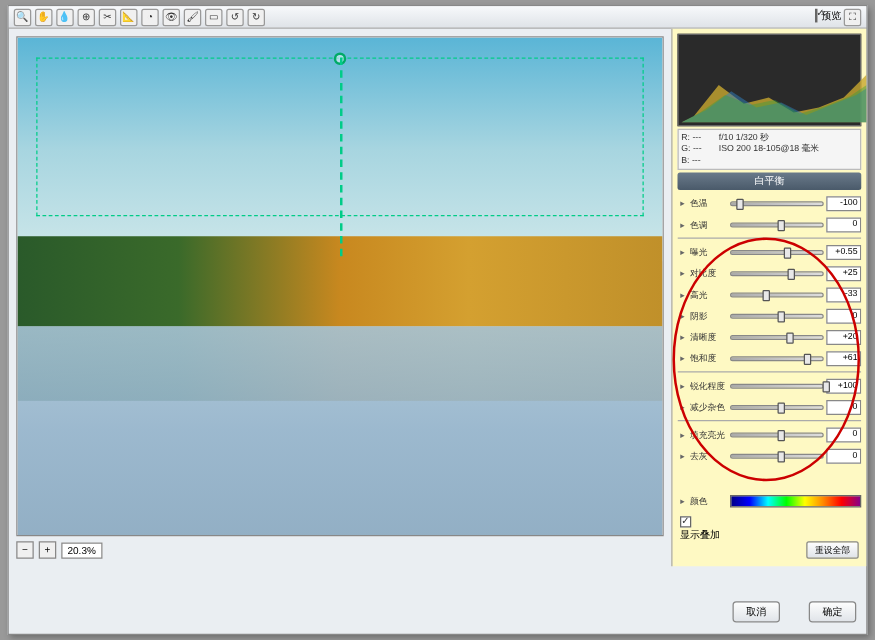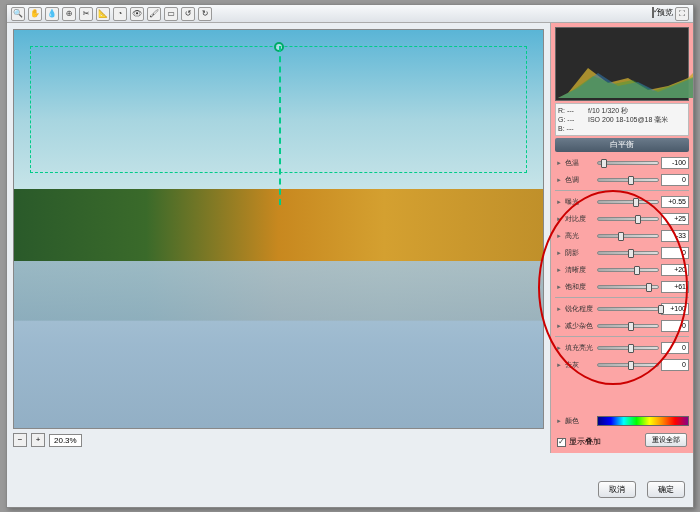--- a/index.html
+++ b/index.html
@@ -16,42 +16,42 @@
 .trees { position: absolute; top: 40%; left: 0; right: 0; height: 18%; background: linear-gradient(90deg,#2a5a2a 0%,#3a6a2a 25%,#c8881f 50%,#d4a030 70%,#c0902a 100%); }
 .water { position: absolute; top: 58%; left: 0; right: 0; bottom: 0; background: linear-gradient(#7aa5c0,#5a8aae,#4a7a9e); }
 .reflect { position: absolute; top: 58%; left: 0; right: 0; height: 15%; background: linear-gradient(90deg,#2a5a2a40 0%,#3a6a2a40 25%,#c8881f40 50%,#d4a03040 70%,#c0902a40 100%); transform: scaleY(-1); }
 .crop { position: absolute; top: 4%; left: 3%; right: 3%; height: 32%; border: 1px dashed #0c8; }
 .handle { position: absolute; width: 10px; height: 10px; border: 2px solid #0a6; border-radius: 50%; background: rgba(255,255,255,0.5); }
 .h1 { left: 50%; top: -5px; margin-left: -5px; }
 .straighten-line { position: absolute; left: 50%; top: 4%; height: 40%; border-left: 2px dashed #0c8; }
 .zoom-bar { height: 18px; display: flex; align-items: center; gap: 4px; padding-top: 4px; }
 .zoom-btn { width: 14px; height: 14px; border: 1px solid #888; background: #f0f0f0; font-size: 8px; text-align: center; line-height: 12px; }
 .zoom-val { font-size: 8px; border: 1px solid #888; background: #fff; padding: 1px 4px; }
-.side { width: 143px; background: #fca5a5; border-left: 1px solid #aaa; padding: 4px; display: flex; flex-direction: column; gap: 2px; overflow: hidden; }
+.side { width: 156px; background: #fef9c3; border-left: 1px solid #aaa; padding: 4px; display: flex; flex-direction: column; gap: 2px; overflow: hidden; }
 .histogram { height: 74px; background: #2a2a2a; border: 1px solid #666; position: relative; }
 .hist-shape { position: absolute; bottom: 2px; left: 2px; right: 2px; height: 50px; }
 .info { font-size: 7px; color: #333; line-height: 9px; padding: 2px; border: 1px solid #bbb; background: #f5f5f5; display: flex; }
 .info-left { width: 30px; }
 .panel-header { height: 14px; background: linear-gradient(#6a7a8a,#4a5a6a); color: #fff; font-size: 8px; text-align: center; line-height: 14px; border-radius: 2px; }
 .radio-row { font-size: 8px; text-align: center; padding: 2px; }
 .sliders { flex: 1; overflow: auto; }
 .slider-row { display: flex; align-items: center; height: 17px; gap: 2px; position: relative; }
 .slider-expand { width: 8px; font-size: 7px; color: #666; text-align: center; }
 .slider-label { width: 30px; font-size: 7px; color: #333; }
 .slider-track { flex: 1; height: 4px; background: linear-gradient(90deg,#aaa,#ddd); border: 1px solid #888; position: relative; border-radius: 2px; }
 .slider-thumb { position: absolute; top: -3px; width: 6px; height: 9px; background: #e8e8e8; border: 1px solid #555; border-radius: 1px; }
 .slider-val { width: 28px; font-size: 7px; border: 1px solid #888; background: #fff; text-align: right; padding: 0 2px; height: 12px; line-height: 10px; }
 .divider { height: 1px; background: #aaa; margin: 2px 0; }
 .color-strip { flex: 1; height: 10px; background: linear-gradient(90deg,#008,#00f,#0ff,#0f0,#ff0,#f80,#f00,#808); border: 1px solid #666; }
 .ellipse { position: absolute; left: 538px; top: 190px; width: 150px; height: 195px; border: 2px solid #c00; border-radius: 50%; pointer-events: none; z-index: 100; }
 .footer { position: absolute; bottom: 4px; left: 0; right: 0; height: 28px; display: flex; align-items: center; padding: 0 8px; gap: 6px; }
-.footer-right { margin-left: auto; display: flex; gap: 11px; }
+.footer-right { margin-left: auto; display: flex; gap: 23px; }
 .btn { font-size: 8px; padding: 2px 10px; border: 1px solid #888; background: linear-gradient(#fdfdfd,#e0e4e9); border-radius: 3px; cursor: pointer; }
 .reset-btn { font-size: 7px; padding: 1px 6px; border: 1px solid #888; background: linear-gradient(#fdfdfd,#e0e4e9); border-radius: 2px; margin-left: auto; }
-.show-overlay-row { display: flex; align-items: flex-end; font-size: 8px; padding: 2px; }
+.show-overlay-row { display: flex; align-items: flex-start; font-size: 8px; padding: 2px; flex-direction: column; }
 .chk { width: 9px; height: 9px; border: 1px solid #666; background: #fff; margin-right: 3px; position: relative; }
 .chk.on::after { content: "✓"; position: absolute; font-size: 8px; top: -2px; left: 0; color: #333; }
 </style>
 </head>
 <body>
 
 <div class="window">
 
   <div class="toolbar">
     <div class="tool">🔍</div>

